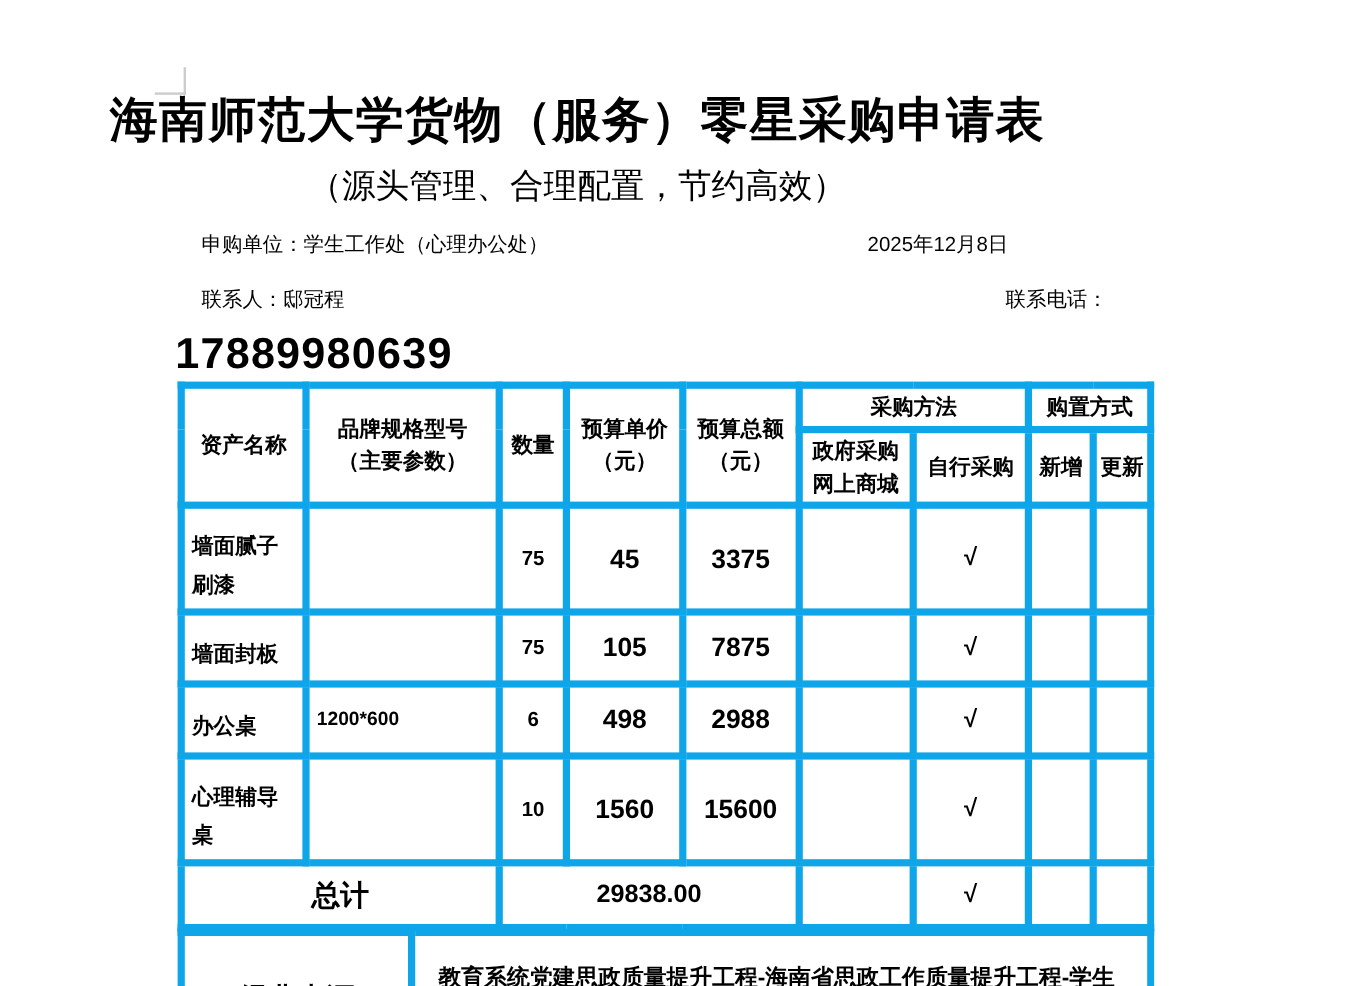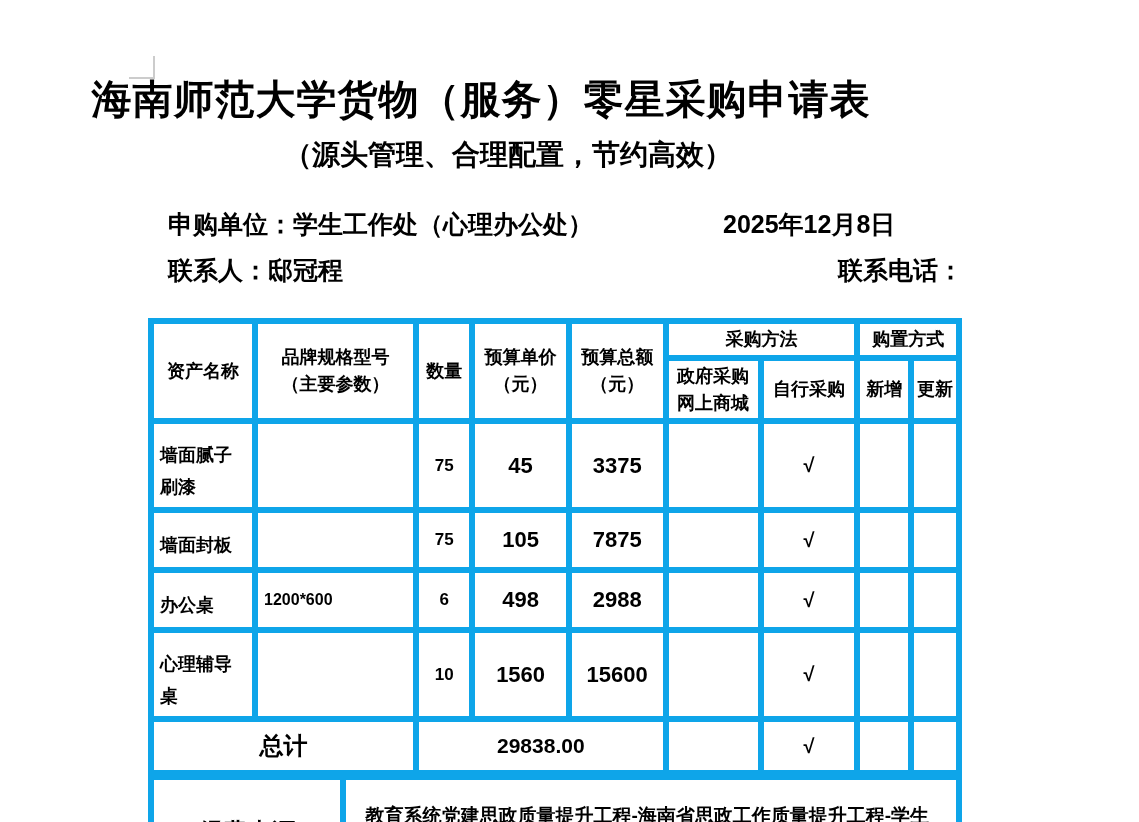--- a/index.html
+++ b/index.html
@@ -8,23 +8,23 @@
     position:relative; width:962px; height:822px; background:#ffffff;
     font-family:"Liberation Sans","DejaVu Sans",sans-serif; color:#000;
     overflow:hidden;
   }
   
   .corner { position:absolute; width:26px; height:23px; }
   .corner-tl { left:129px; top:56px; border-right:2px solid #cccccc; border-bottom:2px solid #cccccc; }
   .corner-tr { left:985px; top:56px; border-left:2px solid #cccccc; border-bottom:2px solid #cccccc; }
 
   .title    { position:absolute; top:72px;  left:0; width:100%; text-align:center; font-size:40px; font-weight:bold; letter-spacing:1px; }
-  .subtitle { position:absolute; top:136px; left:0; width:100%; text-align:center; font-size:28px; font-weight:bold;margin-left:27px; }
+  .subtitle { position:absolute; top:136px; left:0; width:100%; text-align:center; font-size:28px; font-weight:normal; }
 
-  .info { font-size:25px; font-weight:bold; white-space:nowrap;margin-top:16px; }
+  .info { font-size:17px; font-weight:normal; white-space:nowrap; }
   .l1         { position:absolute; top:192px; left:168px; }
   .date       { position:absolute; top:192px; left:723px; }
   .l2         { position:absolute; top:238px; left:168px; }
   .phone-lab  { position:absolute; top:238px; left:838px; }
   .phone      { position:absolute; top:274px; left:146px; font-size:36px; font-weight:bold; letter-spacing:1px; }
 
   .tbl { position:absolute; left:148px; top:318px; }
   table { border-collapse:collapse; table-layout:fixed; }
   td, th {
     border:6px solid #0ea5e9; text-align:center; vertical-align:middle;
@@ -59,20 +59,21 @@
 
   <div class="title">海南师范大学货物（服务）零星采购申请表</div>
   <div class="subtitle">（源头管理、合理配置，节约高效）</div>
 
   <div class="info l1"><span>申购单位：</span><span>学生工作处（心理办公处）</span></div>
   <div class="info date">2025年12月8日</div>
 
   <div class="info phone-lab">联系电话：</div>
   <div class="info l2"><span>联系人：</span><span>邸冠程</span></div>
 
+  <div class="phone">17889980639</div>
 
   <div class="tbl">
     <table class="main-table">
       <colgroup>
         <col style="width:119px">
           <col style="width:178px">
           <col style="width:63px">
         <col style="width:104px">
           <col style="width:103px">
           <col style="width:110px">

